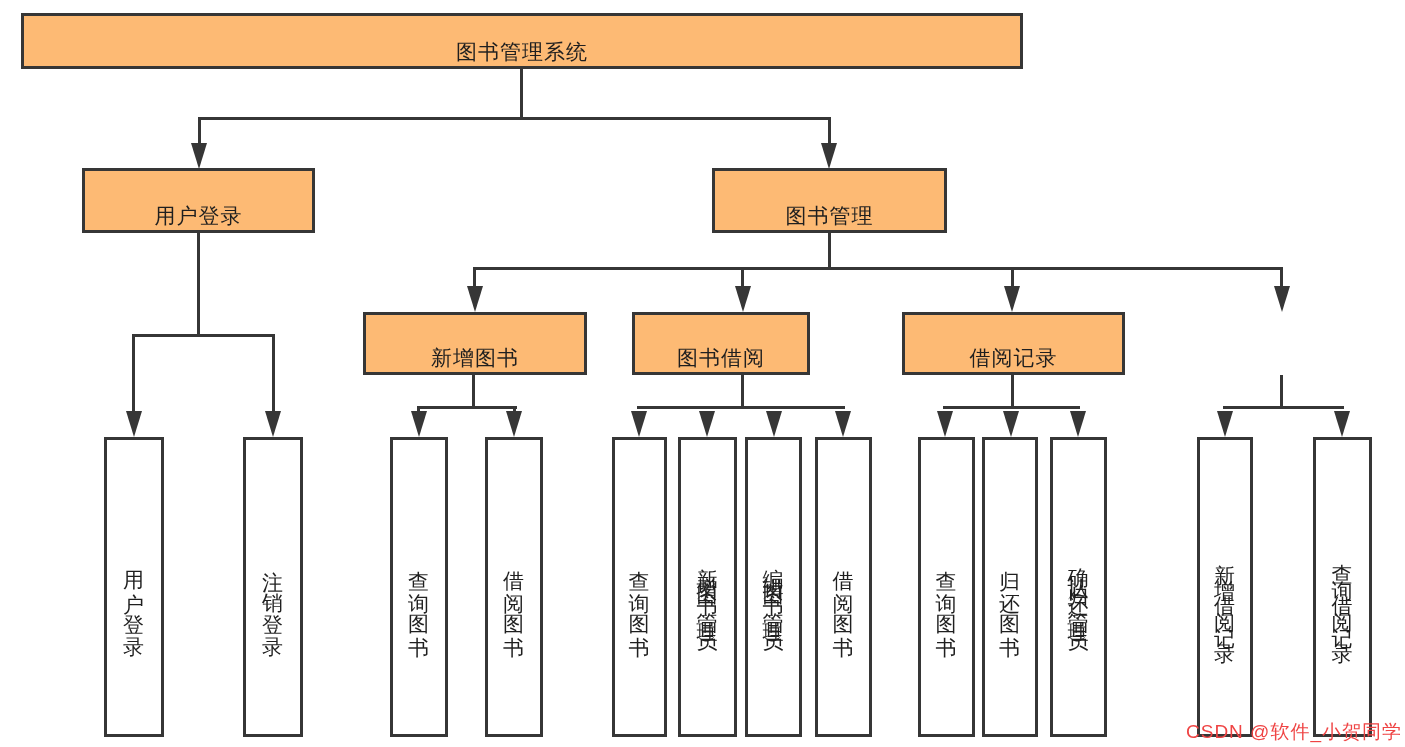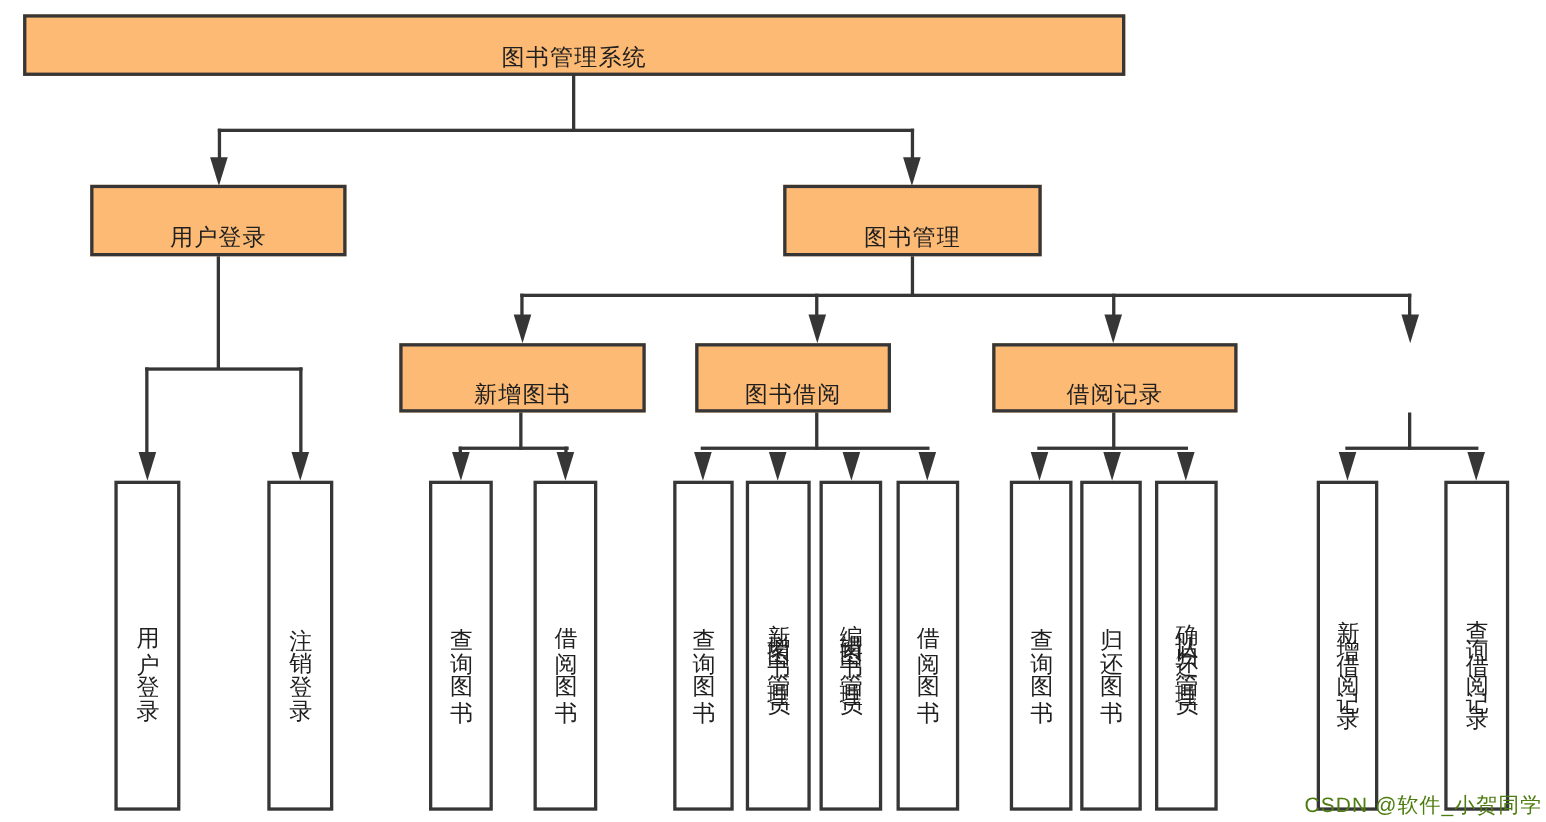--- a/index.html
+++ b/index.html
@@ -50,21 +50,21 @@
     position:absolute;
     width:0;height:0;
     border-left:8px solid transparent;
     border-right:8px solid transparent;
     border-top:26px solid #363636;
   }
   .watermark{
     position:absolute;
     left:1186px;top:719px;
     font-size:19px;
-    color:#4d7c0f;
+    color:#ef4444;
     letter-spacing:1px;
     z-index:10;
     white-space:nowrap;
   }
 </style>
 </head>
 <body>
 
 <div class="stage">
 

